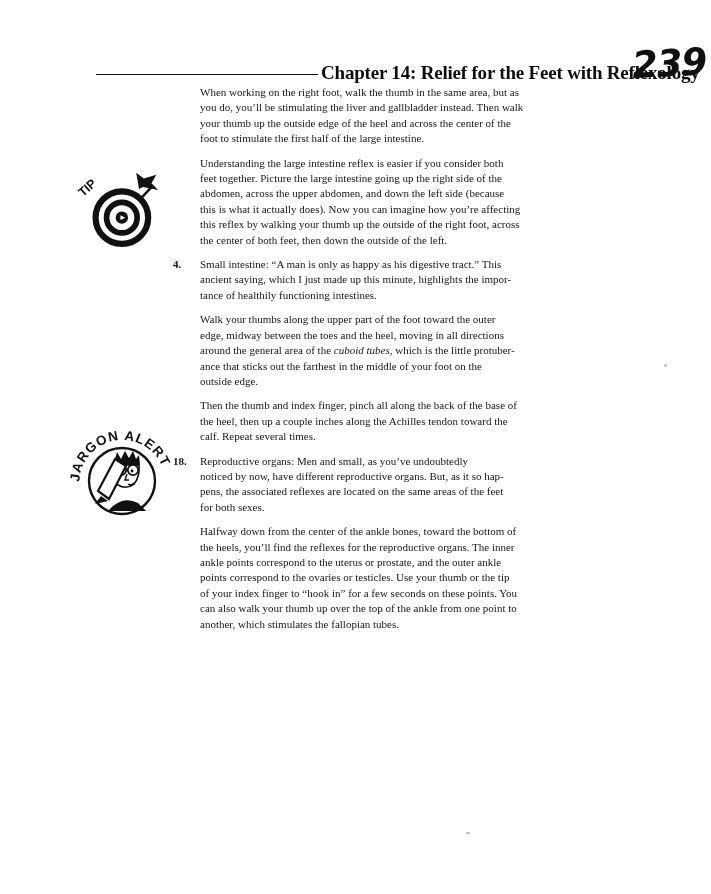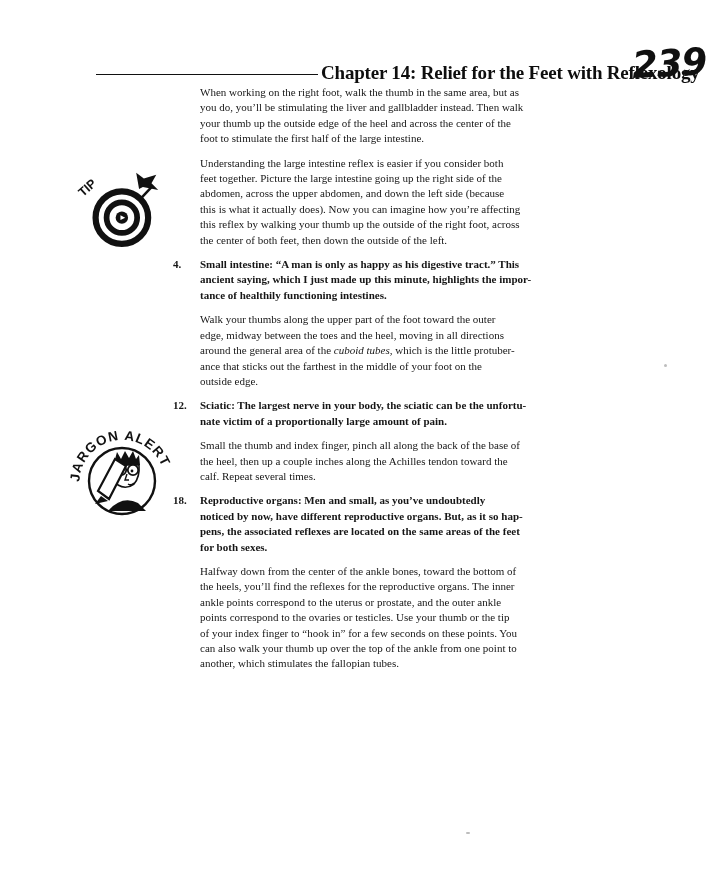--- a/index.html
+++ b/index.html
@@ -34,21 +34,21 @@
     position:absolute;left:173px;top:85px;width:482px;
     font-size:11px;line-height:15.4px;
   }
   .block{position:relative;margin-bottom:9px;}
   .block .num{
     position:absolute;left:0;top:0;font-weight:700;
   }
   .block .txt{
     margin-left:27px;white-space:pre-line;
   }
-  .block.bold .txt{font-weight:700;}
+  .block.bold .txt{font-weight:400;}
   .txt em{font-style:italic;}
   
   .margin-icon{position:absolute;}
   #tip-icon{left:74px;top:167px;width:90px;height:86px;}
   #jargon-icon{left:68px;top:417px;width:104px;height:104px;}
   
   .speck{position:absolute;background:#9a9a9a;border-radius:50%;opacity:.65;}
   #speck-right{left:664px;top:364px;width:3px;height:3px;}
   #speck-bottom{left:466px;top:832px;width:4px;height:2px;border-radius:1px;}
 </style>
@@ -131,27 +131,22 @@
 ancient saying, which I just made up this minute, highlights the impor-
 tance of healthily functioning intestines.</div>
       </div>
       <div class="block">
         <div class="txt">Walk your thumbs along the upper part of the foot toward the outer
 edge, midway between the toes and the heel, moving in all directions
 around the general area of the <em>cuboid tubes</em>, which is the little protuber-
 ance that sticks out the farthest in the middle of your foot on the
 outside edge.</div>
       </div>
-      <div class="block bold">
-        <span class="num">12.</span>
-        <div class="txt">Sciatic: The largest nerve in your body, the sciatic can be the unfortu-
-nate victim of a proportionally large amount of pain.</div>
-      </div>
       <div class="block">
-        <div class="txt">Small the thumb and index finger, pinch all along the back of the base of
+        <div class="txt">Then the thumb and index finger, pinch all along the back of the base of
 the heel, then up a couple inches along the Achilles tendon toward the
 calf. Repeat several times.</div>
       </div>
       <div class="block bold">
         <span class="num">18.</span>
         <div class="txt">Reproductive organs: Men and small, as you’ve undoubtedly
 noticed by now, have different reproductive organs. But, as it so hap-
 pens, the associated reflexes are located on the same areas of the feet
 for both sexes.</div>
       </div>

